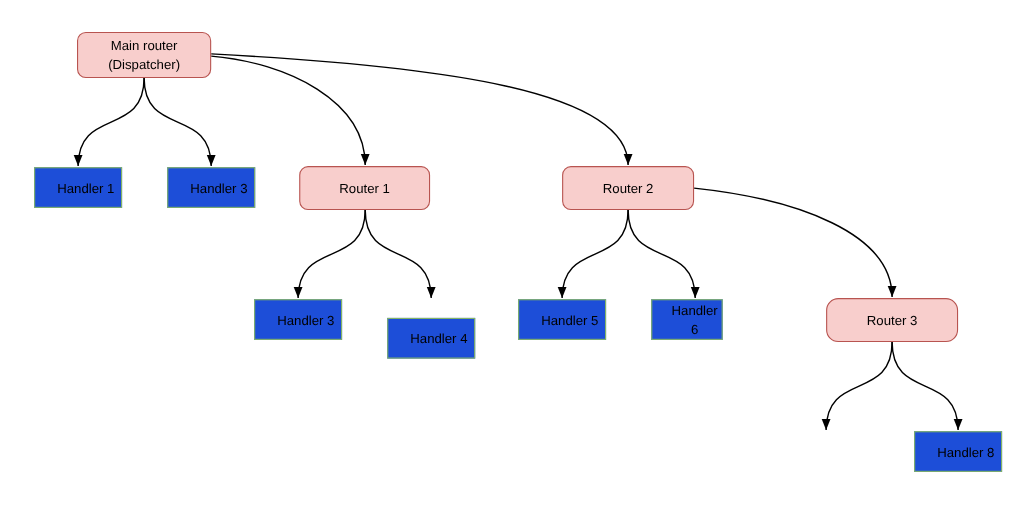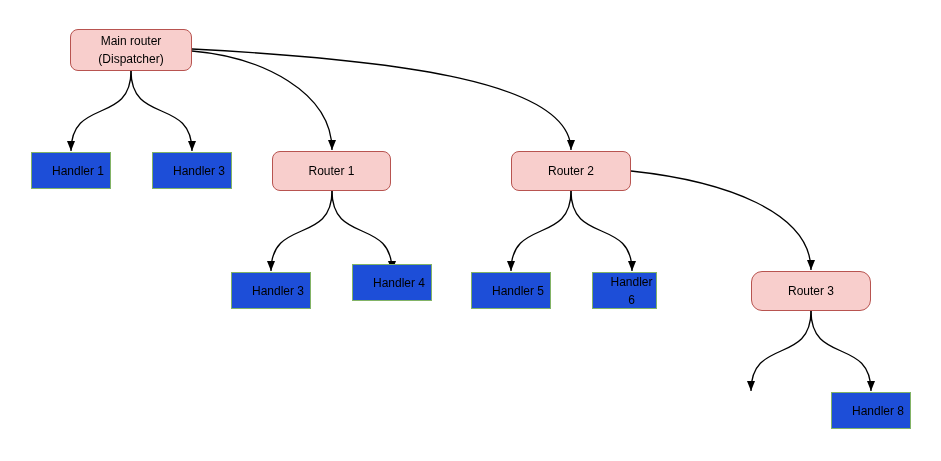--- a/index.html
+++ b/index.html
@@ -94,21 +94,21 @@
   </div>
 
   <div class="node router" style="left:511px; top:151px; width:120px; height:40px;">
     <span class="label">Router 2</span>
   </div>
 
   <div class="node handler" style="left:231px; top:272px; width:80px; height:37px;">
     <span class="label">Handler 3</span>
   </div>
 
-  <div class="node handler" style="left:352px; top:264px; width:80px; height:37px;">
+  <div class="node handler" style="left:352px; top:289px; width:80px; height:37px;">
     <span class="label">Handler 4</span>
   </div>
 
   <div class="node handler" style="left:471px; top:272px; width:80px; height:37px;text-align:right;">
     <span class="label">Handler 5</span>
   </div>
 
   <div class="node handler" style="left:592px; top:272px; width:65px; height:37px;">
     <span class="label">Handler 6</span>
   </div>

